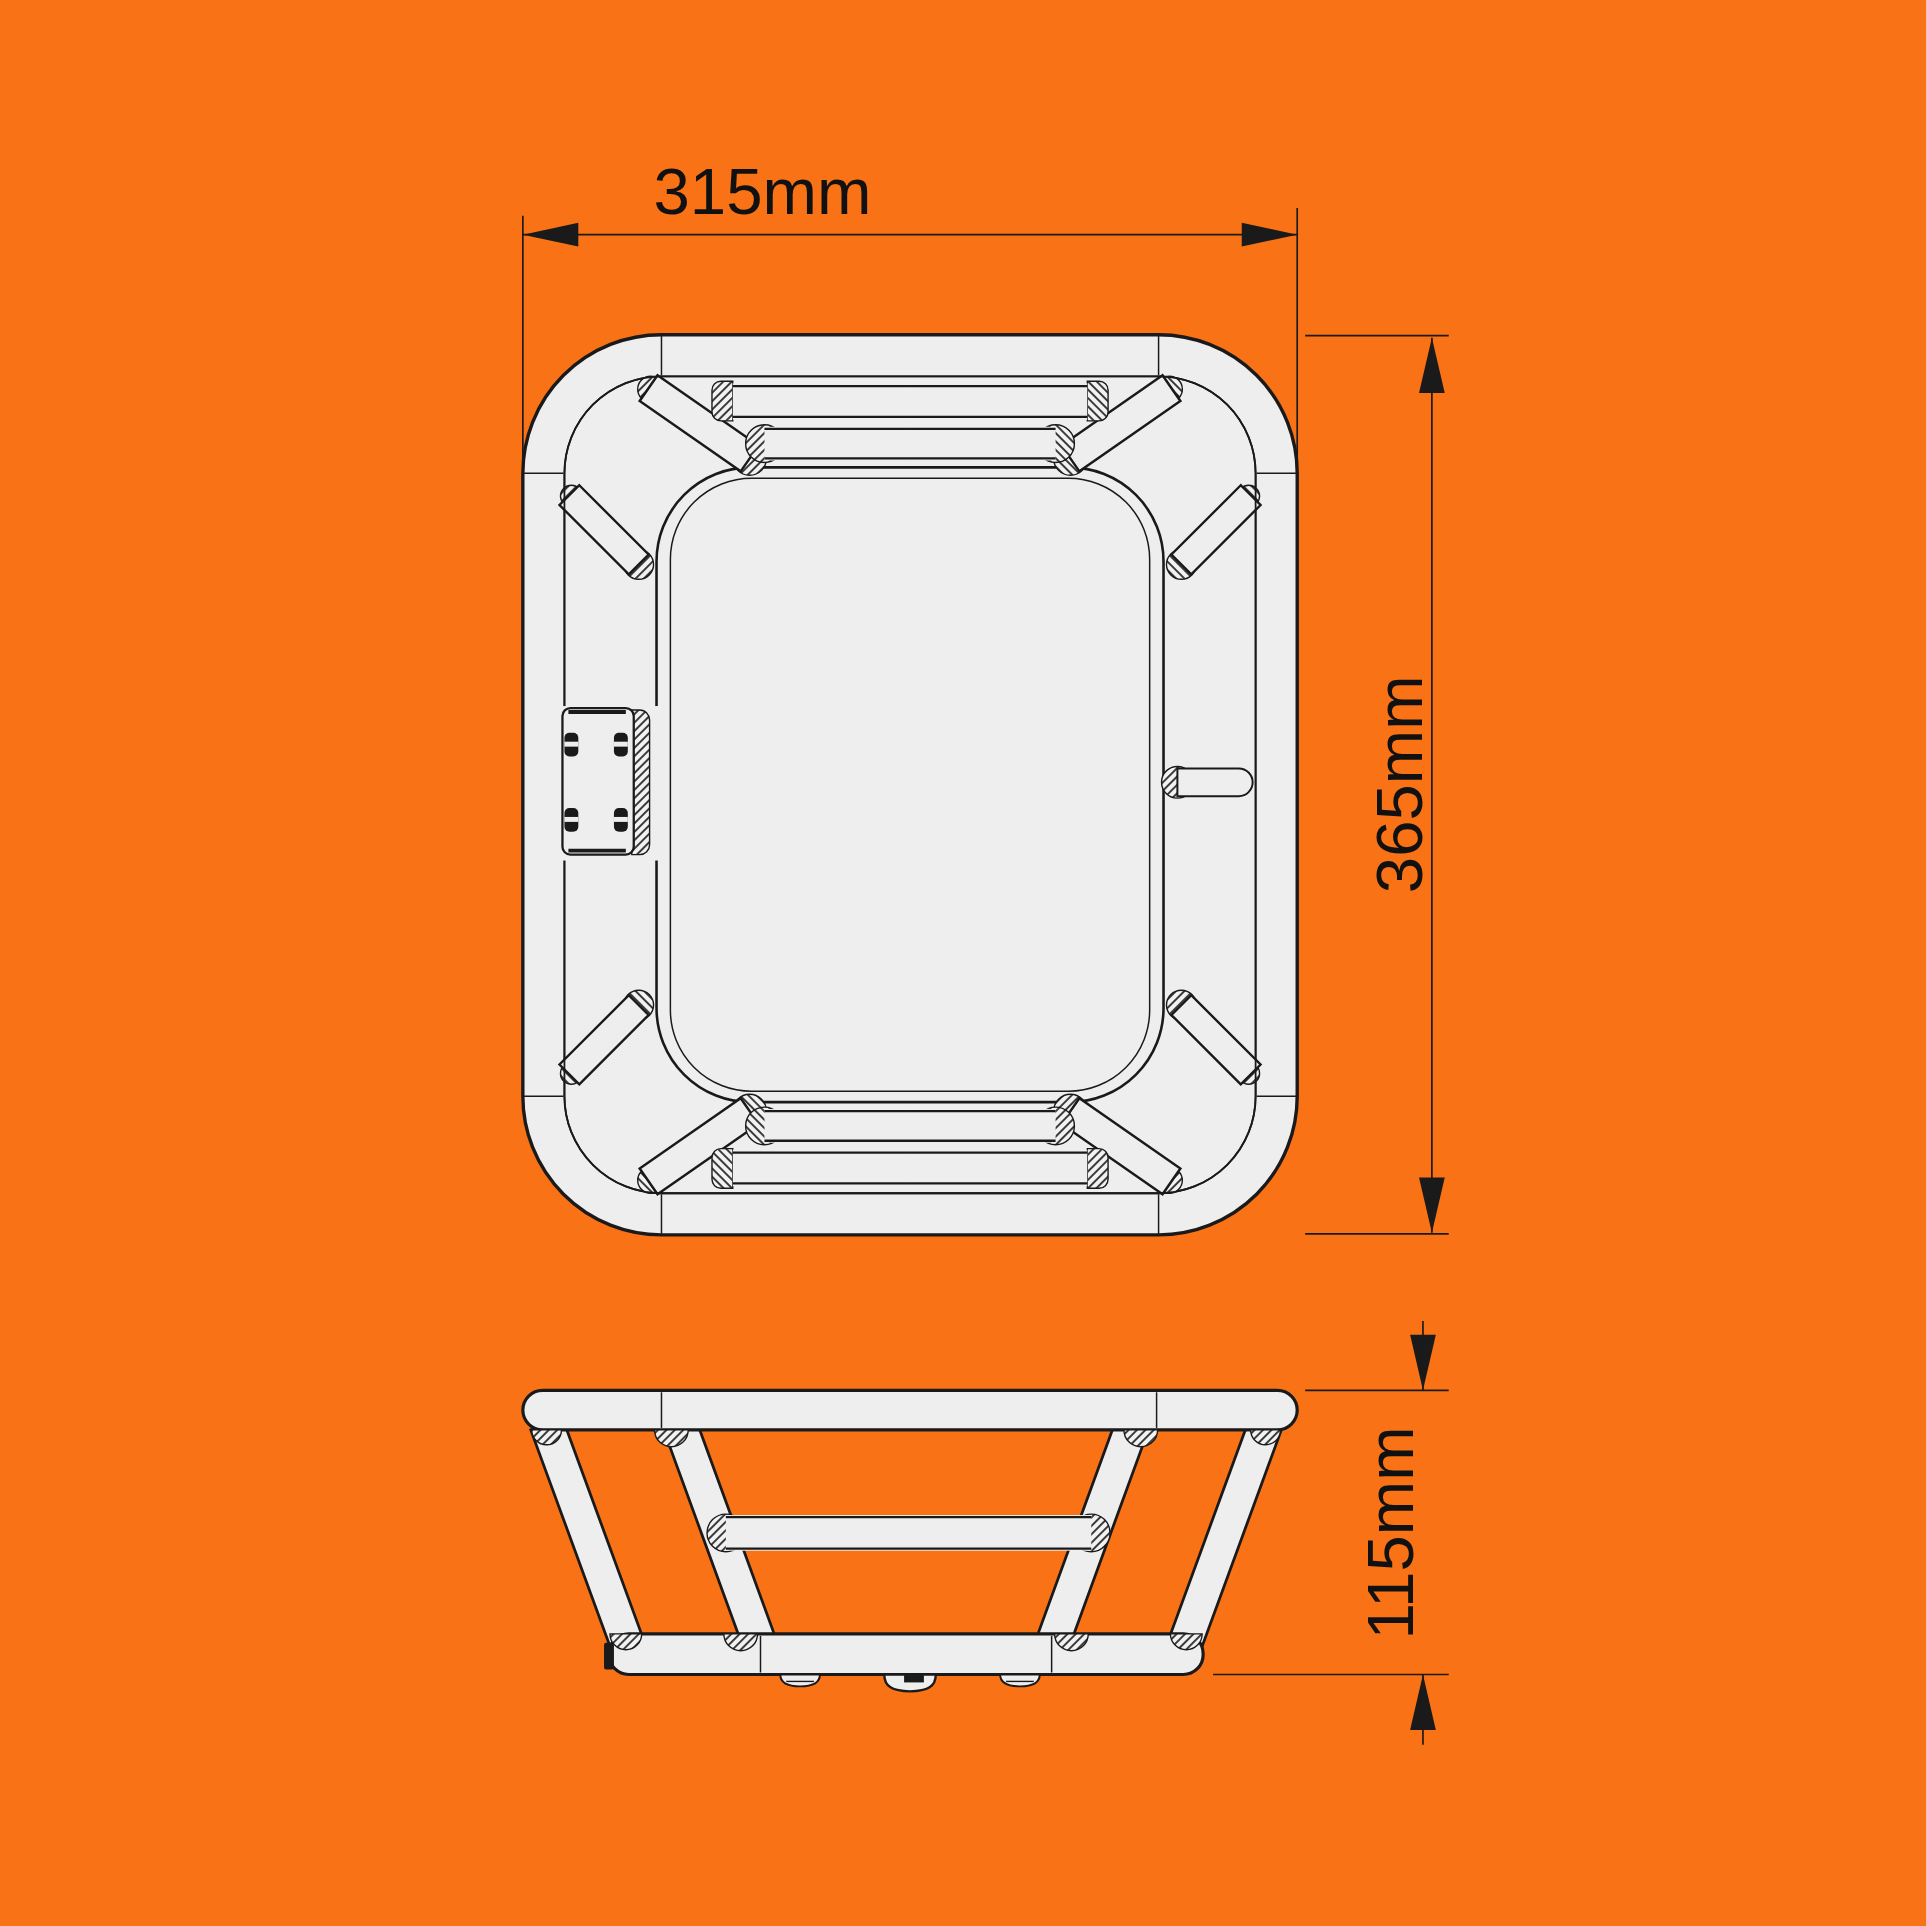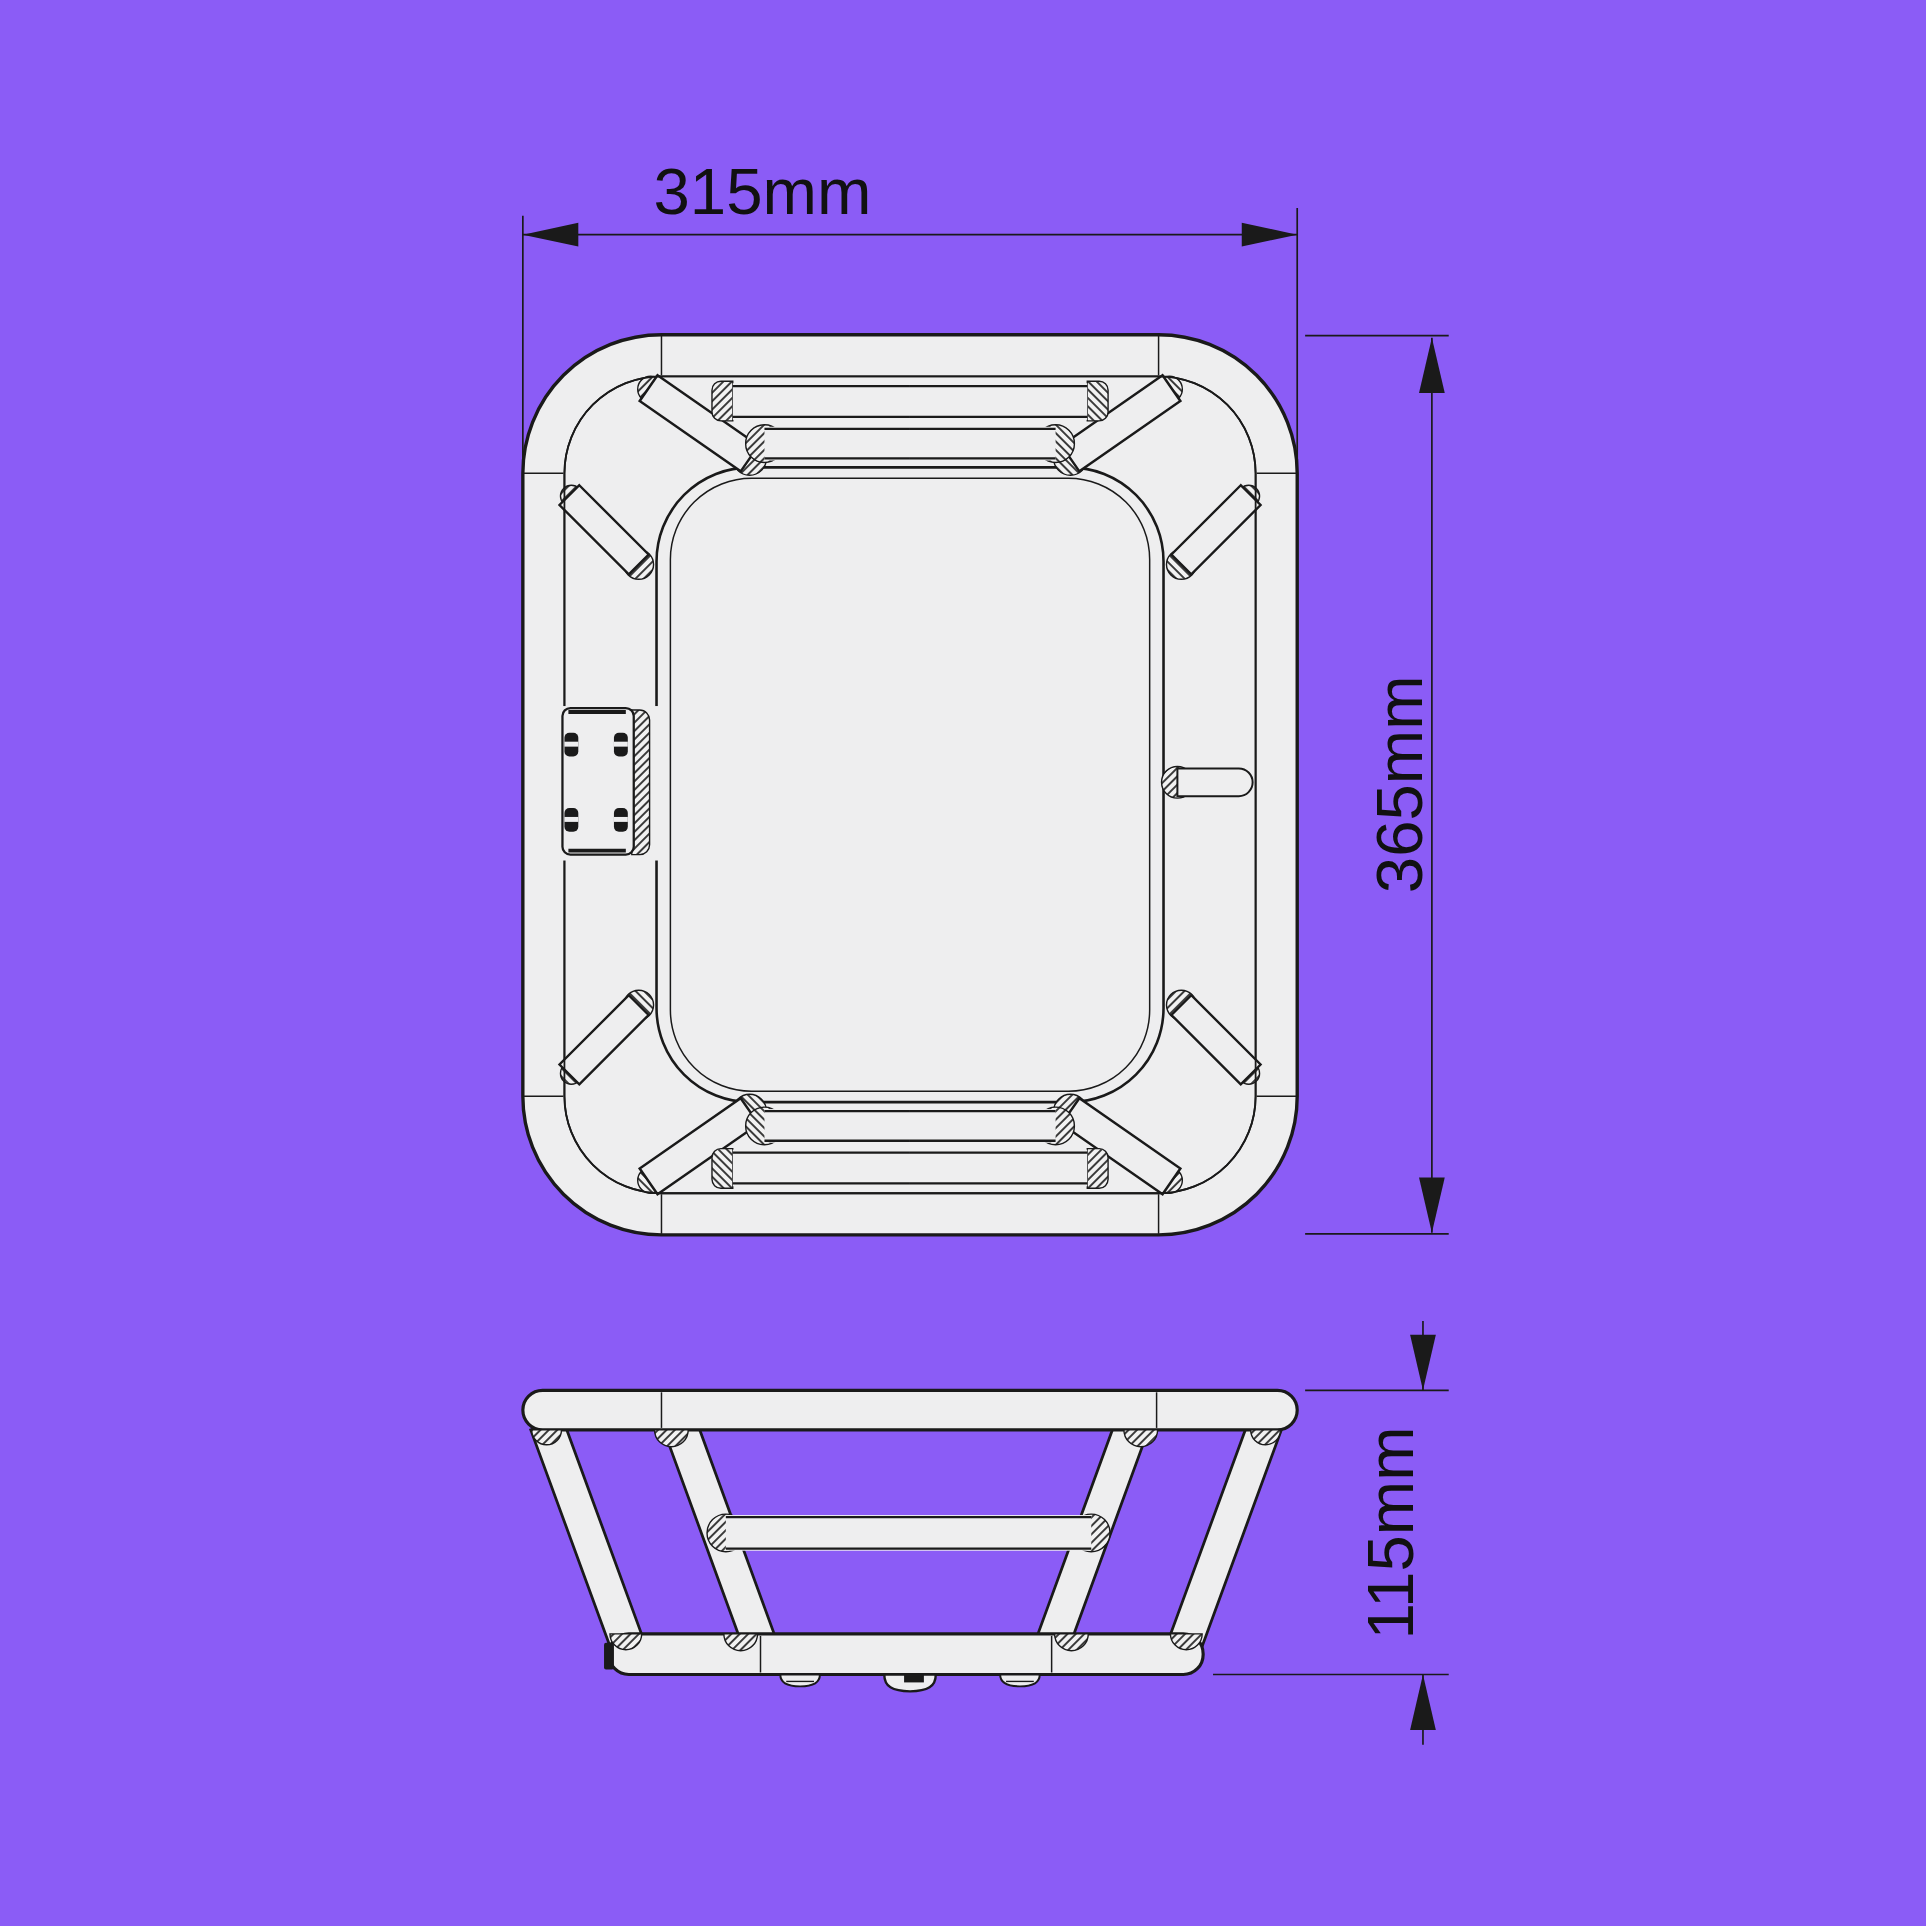--- a/index.html
+++ b/index.html
@@ -1,16 +1,16 @@
 <!DOCTYPE html>
 <html><head>
 <meta charset="utf-8">
 <style>
   html,body{margin:0;padding:0;background:#eeeeef;}
-  .page{width:1927px;height:1927px;background:#8b5cf6;position:relative;overflow:hidden;}
+  .page{width:1927px;height:1927px;background:#f97316;position:relative;overflow:hidden;}
   svg{display:block;}
   .dim-text{
     font-family:"Liberation Sans", sans-serif;
     font-size:66px;
     fill:#111111;
     letter-spacing:0px;
   }
 </style>
 </head>
 <body>

